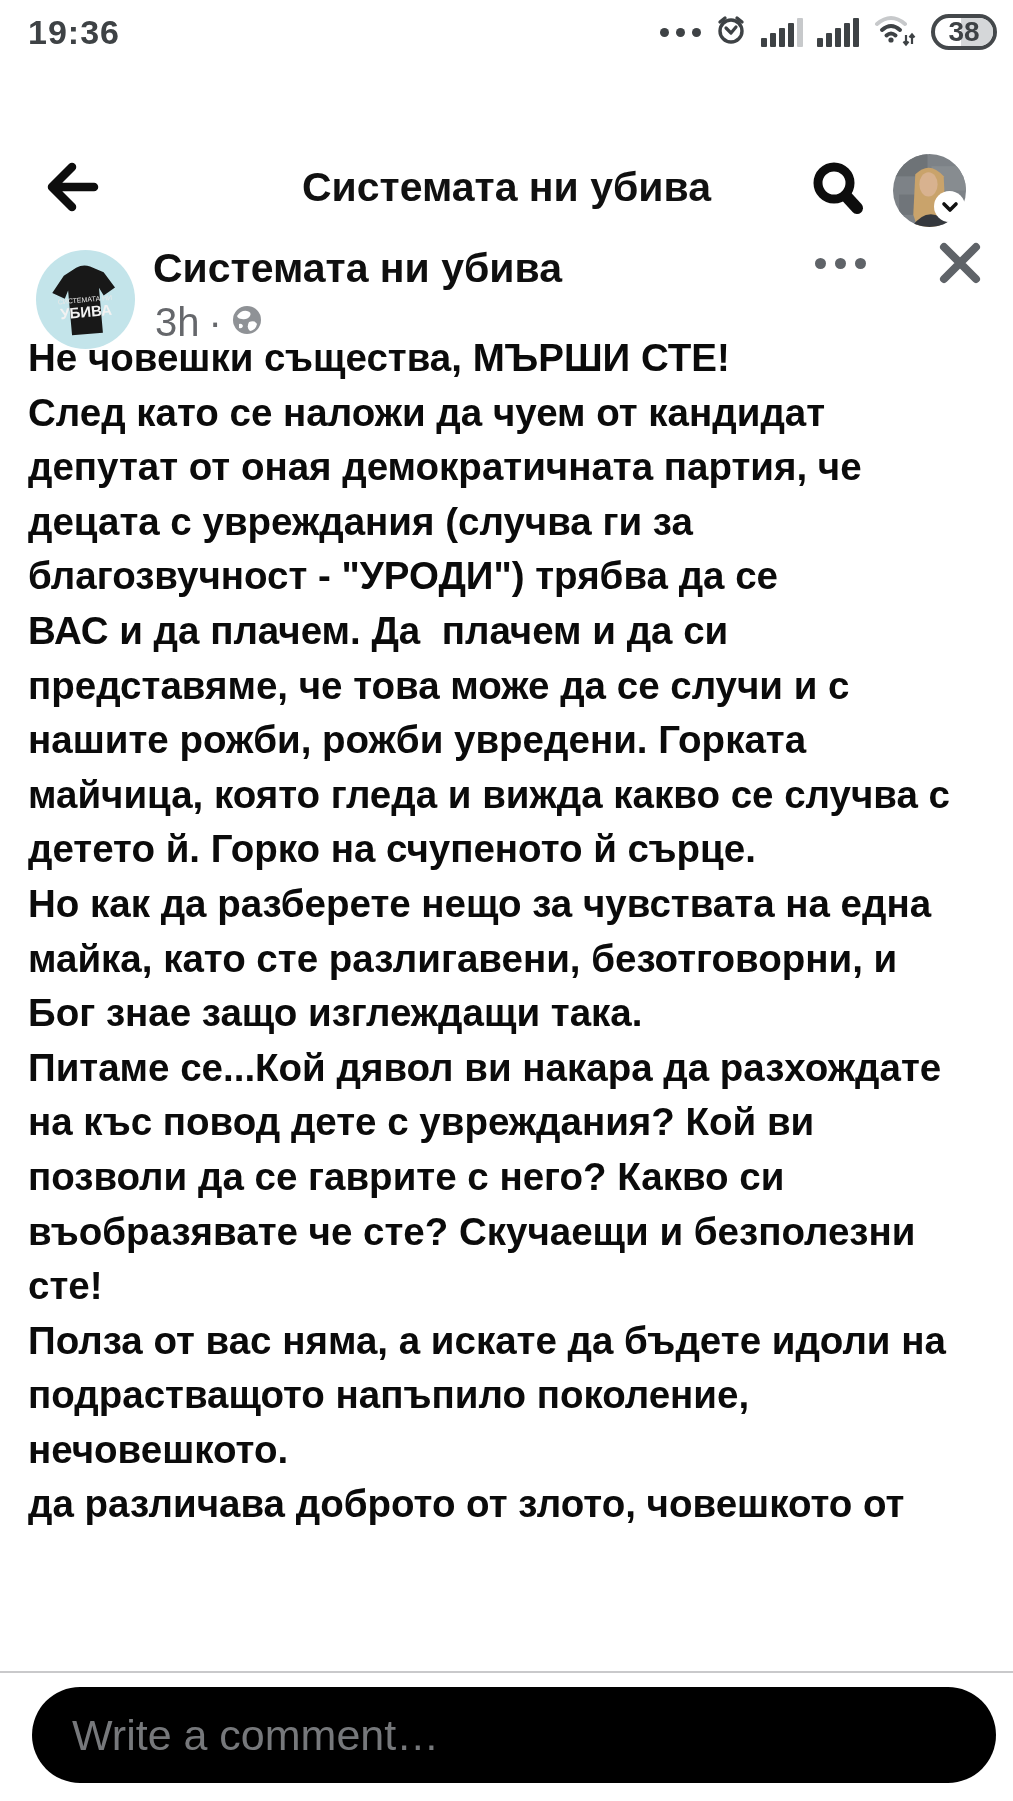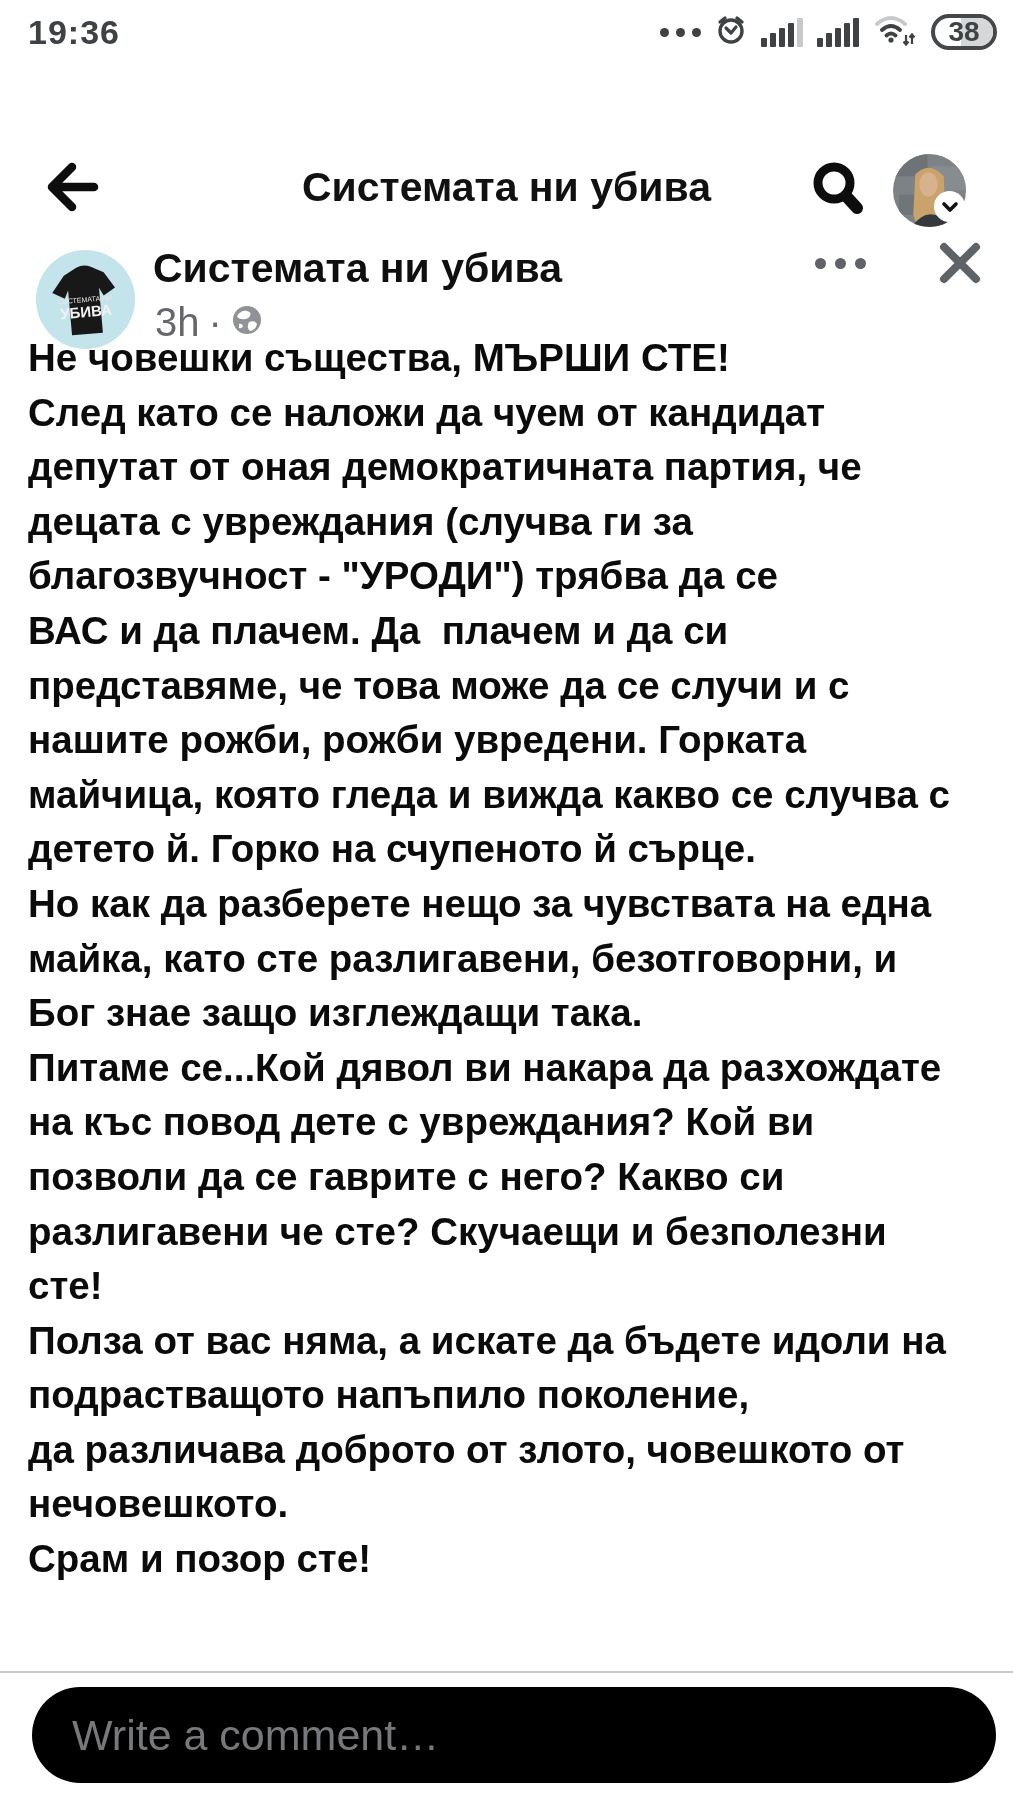--- a/index.html
+++ b/index.html
@@ -170,27 +170,26 @@
       <div class="body-line">представяме, че това може да се случи и с</div>
       <div class="body-line">нашите рожби, рожби увредени. Горката</div>
       <div class="body-line">майчица, която гледа и вижда какво се случва с</div>
       <div class="body-line">детето й. Горко на счупеното й сърце.</div>
       <div class="body-line">Но как да разберете нещо за чувствата на една</div>
       <div class="body-line">майка, като сте разлигавени, безотговорни, и</div>
       <div class="body-line">Бог знае защо изглеждащи така.</div>
       <div class="body-line">Питаме се...Кой дявол ви накара да разхождате</div>
       <div class="body-line">на къс повод дете с увреждания? Кой ви</div>
       <div class="body-line">позволи да се гаврите с него? Какво си</div>
-      <div class="body-line">разлигавени че сте? Скучаещи и безполезни</div>
+      <div class="body-line">въобразявате че сте? Скучаещи и безполезни</div>
       <div class="body-line">сте!</div>
       <div class="body-line">Полза от вас няма, а искате да бъдете идоли на</div>
       <div class="body-line">подрастващото напъпило поколение,</div>
+      <div class="body-line">нечовешкото.</div>
       <div class="body-line">да различава доброто от злото, човешкото от</div>
-      <div class="body-line">нечовешкото.</div>
-      <div class="body-line">Срам и позор сте!</div>
     </div>
 
   <div class="comment-divider"></div>
   <div class="comment-bar">
     <div class="comment-pill">
       <span class="comment-placeholder">Write a comment…</span>
     </div>
   </div>
 
 </div>

